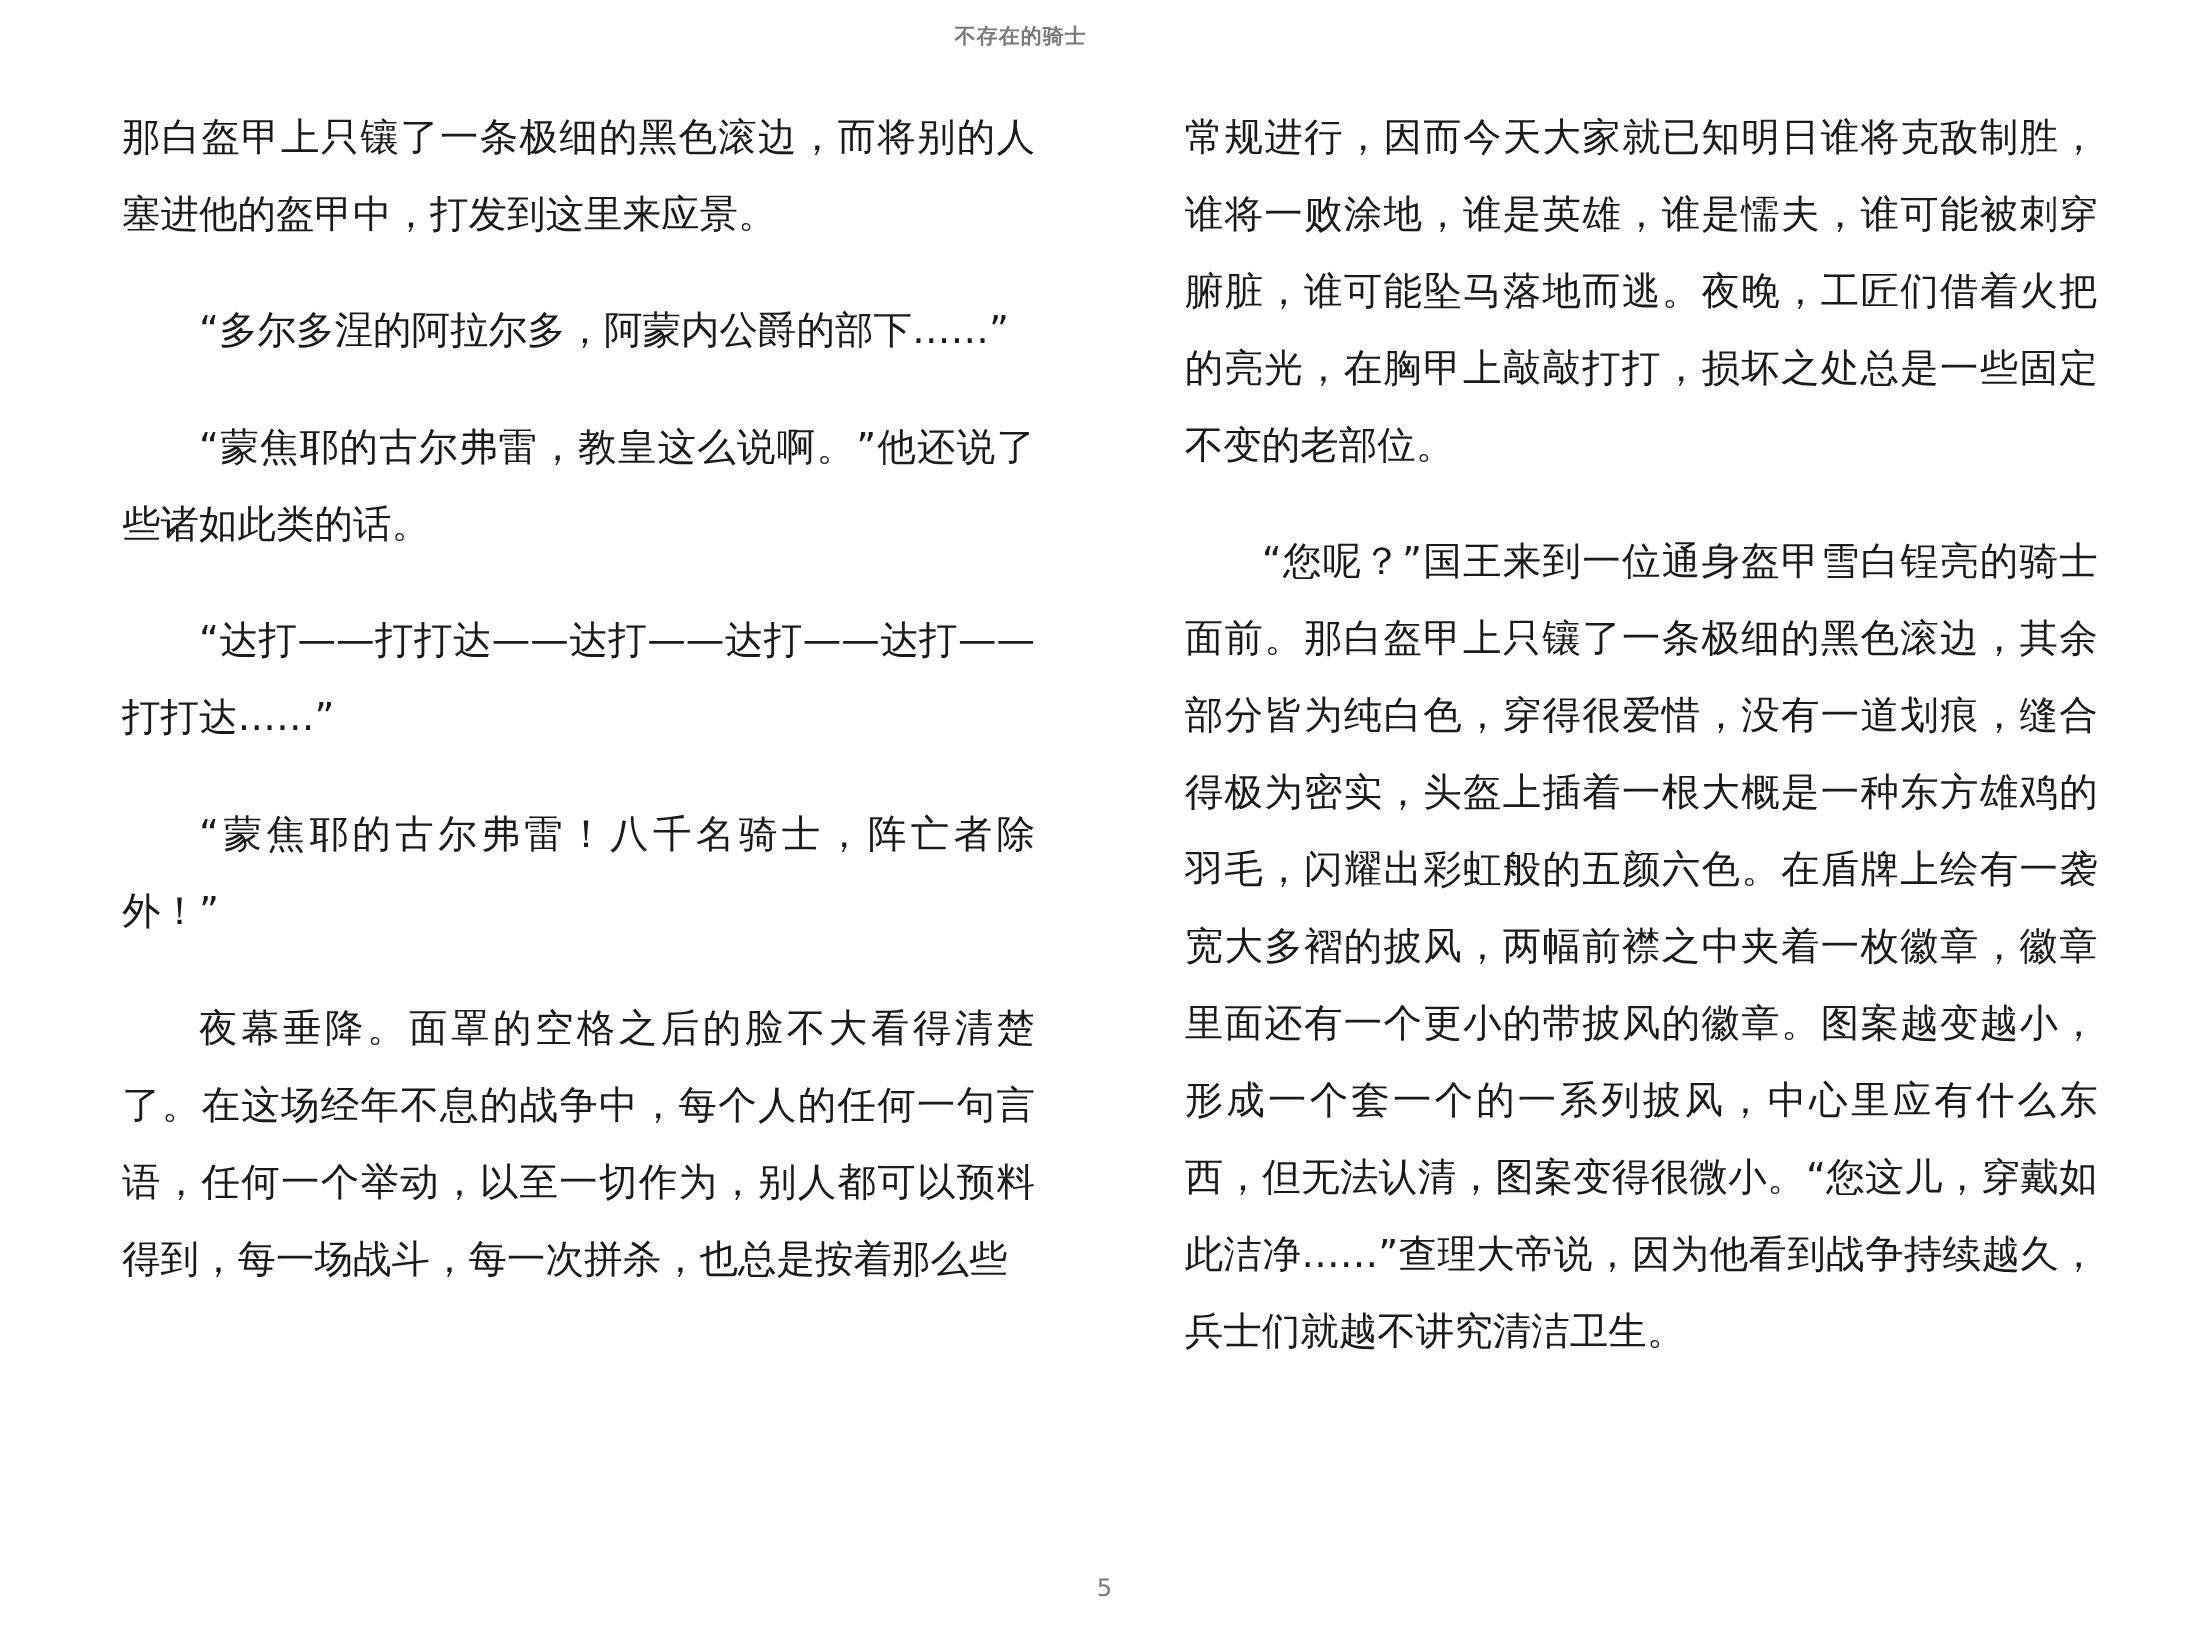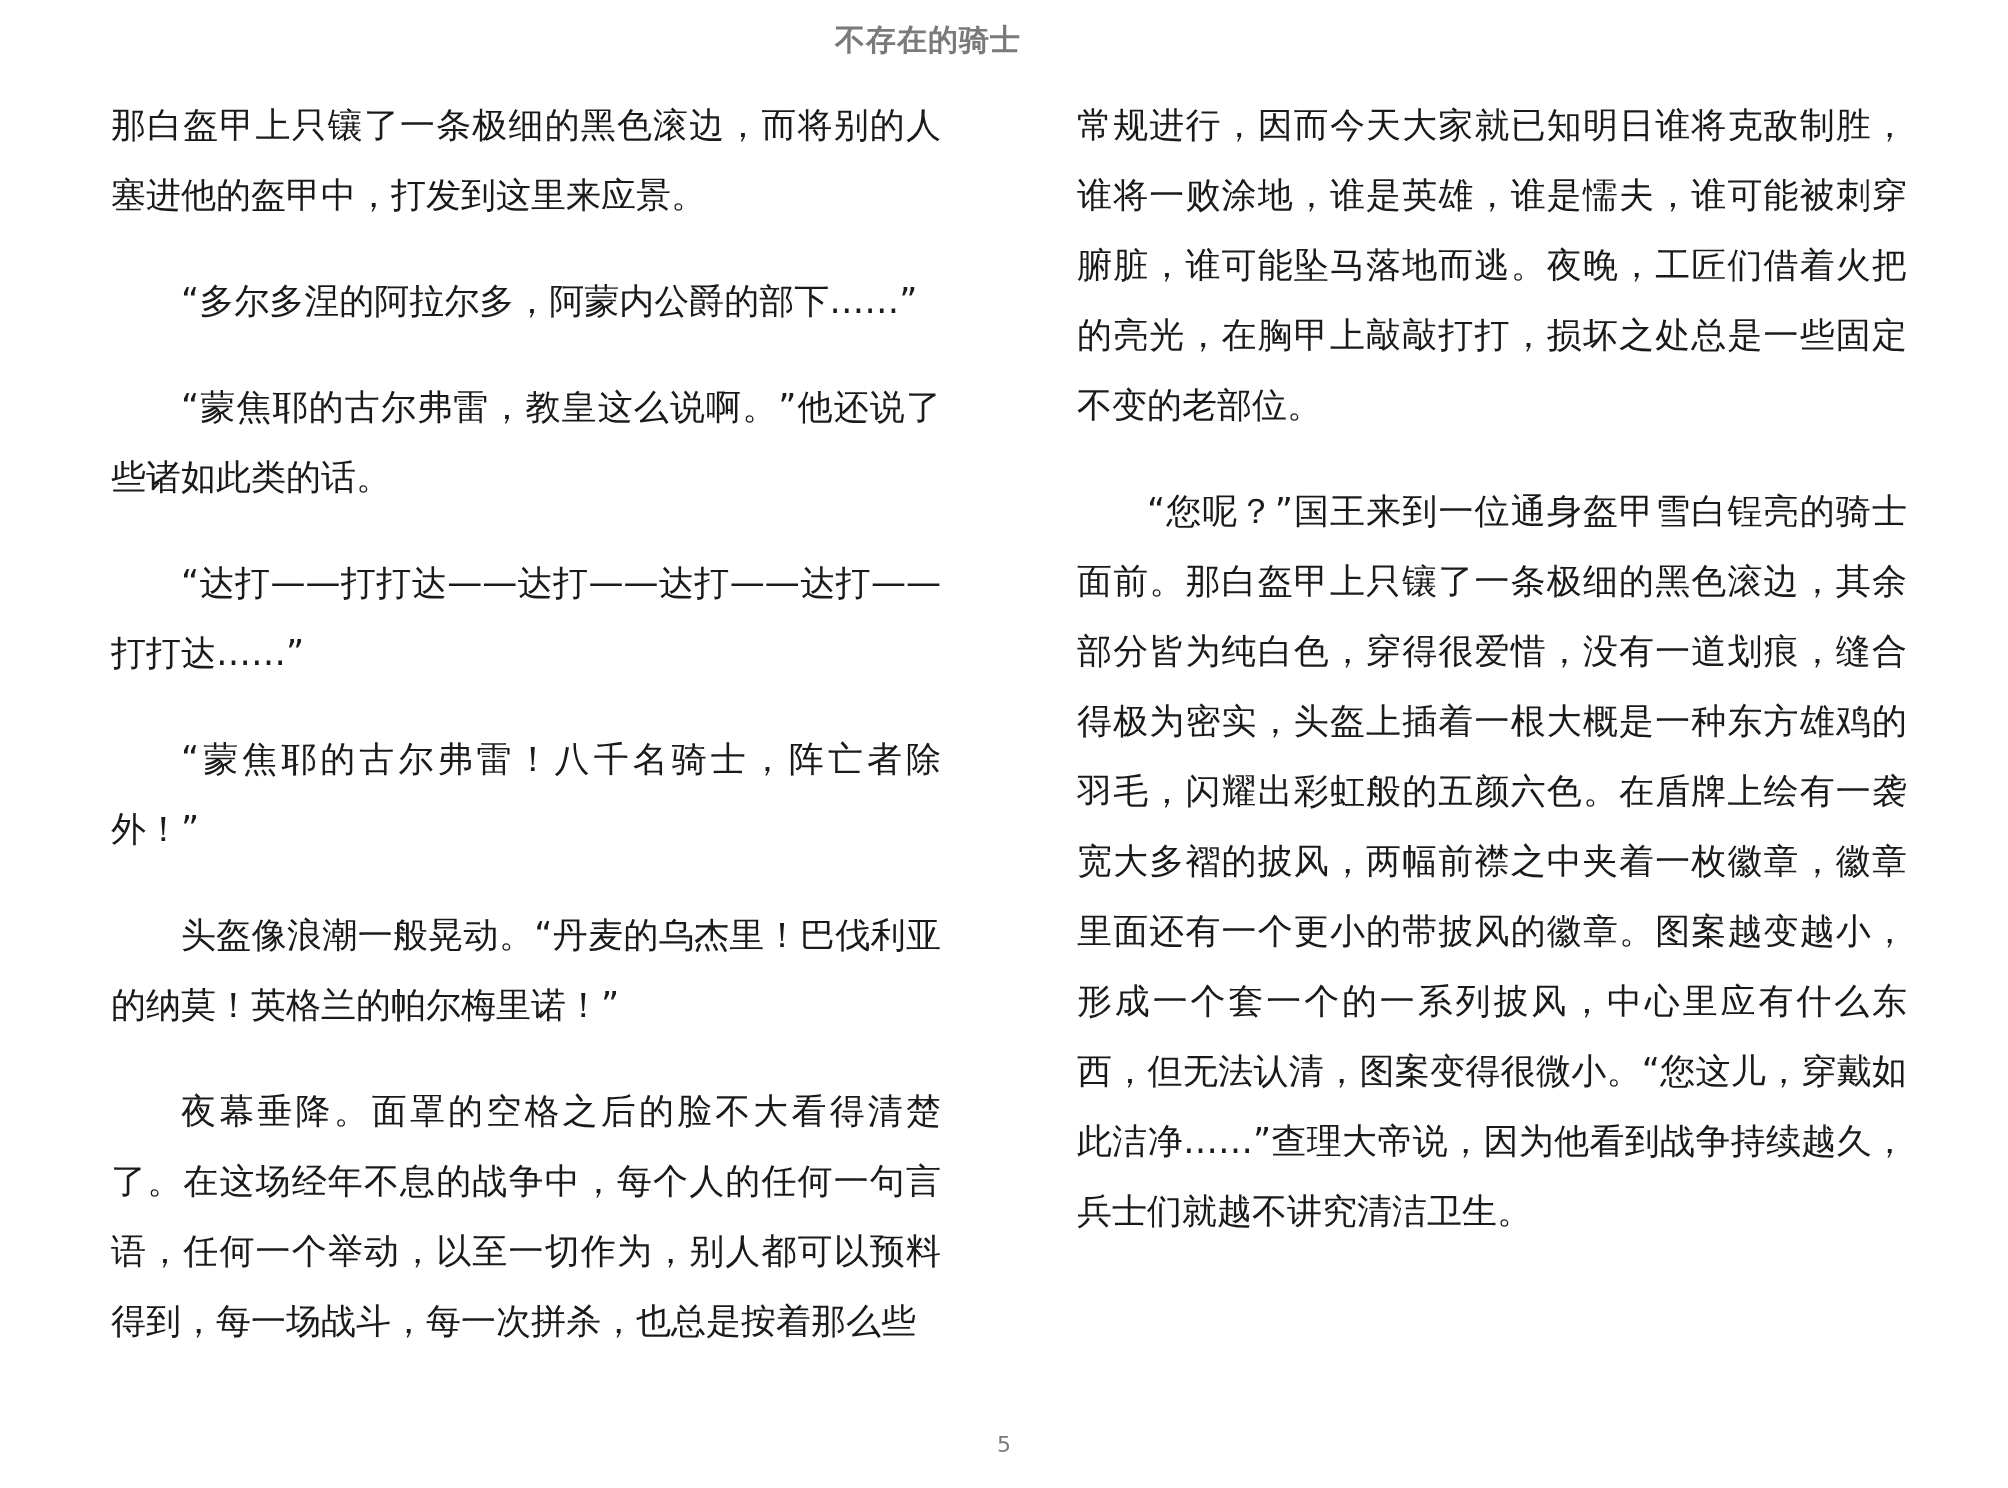--- a/index.html
+++ b/index.html
@@ -1,39 +1,38 @@
 <!DOCTYPE html>
 <html><head>
 <meta charset="utf-8">
 <style>
   html, body { margin:0; padding:0; background:#ffffff; }
   body { width:2008px; height:1488px; position:relative; overflow:hidden;
          font-family:"DejaVu Sans", "Liberation Sans", sans-serif; color:#1a1a1a; }
   .header { position:absolute; top:20px; left:0; width:1856px; text-align:center;
-            font-size:30px; font-weight:bold; color:#7a7a7a; letter-spacing:1px; }
+            font-size:19px; font-weight:bold; color:#7a7a7a; letter-spacing:1px; }
   .column { position:absolute; top:90px; width:830px; font-size:35px; line-height:70px; }
   .col-left { left:111px; }
   .col-right { left:1077px; width:830px; }
   .para { margin:0 0 36px 0; text-align:justify; text-align-last:left; }
   .para.indent { text-indent:2em; }
   .footer { position:absolute; top:1432px; left:0; width:2008px; text-align:center;
             font-size:22px; color:#7a7a7a; }
 </style>
 </head>
 <body>
 
 <div class="header">不存在的骑士</div>
 
 <div class="column col-left">
   <p class="para">那白盔甲上只镶了一条极细的黑色滚边，而将别的人塞进他的盔甲中，打发到这里来应景。</p>
   <p class="para indent">“多尔多涅的阿拉尔多，阿蒙内公爵的部下……”</p>
   <p class="para indent">“蒙焦耶的古尔弗雷，教皇这么说啊。”他还说了些诸如此类的话。</p>
   <p class="para indent">“达打——打打达——达打——达打——达打——打打达……”</p>
   <p class="para indent">“蒙焦耶的古尔弗雷！八千名骑士，阵亡者除外！”</p>
-  <p class="para indent">头盔像浪潮一般晃动。“丹麦的乌杰里！巴伐利亚的纳莫！英格兰的帕尔梅里诺！”</p>
   <p class="para indent">夜幕垂降。面罩的空格之后的脸不大看得清楚了。在这场经年不息的战争中，每个人的任何一句言语，任何一个举动，以至一切作为，别人都可以预料得到，每一场战斗，每一次拼杀，也总是按着那么些</p>
 </div>
 
 <div class="column col-right">
   <p class="para">常规进行，因而今天大家就已知明日谁将克敌制胜，谁将一败涂地，谁是英雄，谁是懦夫，谁可能被刺穿腑脏，谁可能坠马落地而逃。夜晚，工匠们借着火把的亮光，在胸甲上敲敲打打，损坏之处总是一些固定不变的老部位。</p>
   <p class="para indent">“您呢？”国王来到一位通身盔甲雪白锃亮的骑士面前。那白盔甲上只镶了一条极细的黑色滚边，其余部分皆为纯白色，穿得很爱惜，没有一道划痕，缝合得极为密实，头盔上插着一根大概是一种东方雄鸡的羽毛，闪耀出彩虹般的五颜六色。在盾牌上绘有一袭宽大多褶的披风，两幅前襟之中夹着一枚徽章，徽章里面还有一个更小的带披风的徽章。图案越变越小，形成一个套一个的一系列披风，中心里应有什么东西，但无法认清，图案变得很微小。“您这儿，穿戴如此洁净……”查理大帝说，因为他看到战争持续越久，兵士们就越不讲究清洁卫生。</p>
 </div>
 
 <div class="footer">5</div>
 

